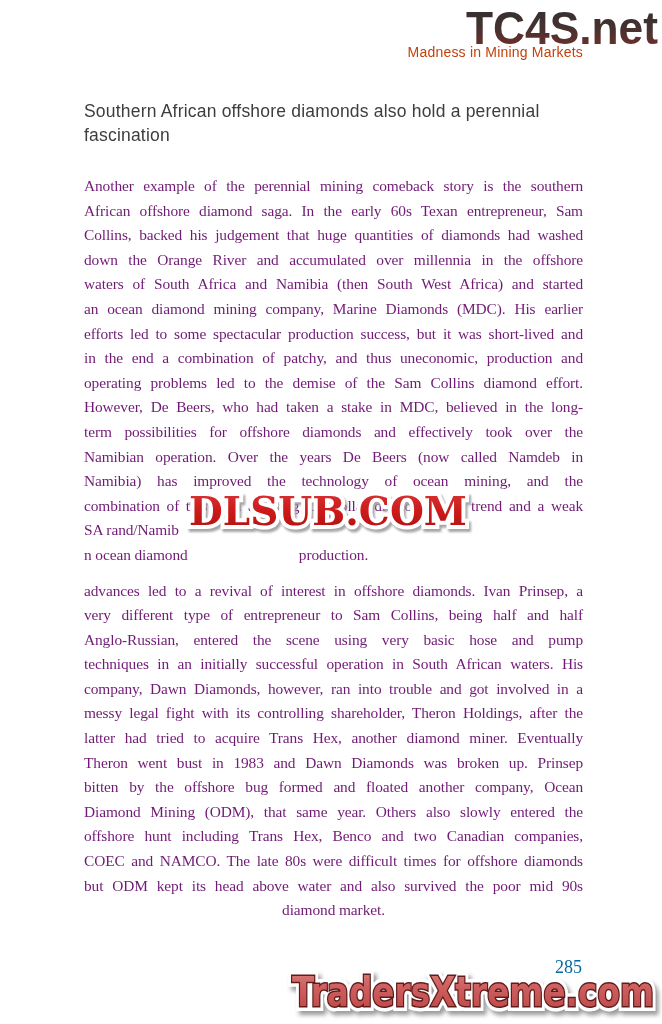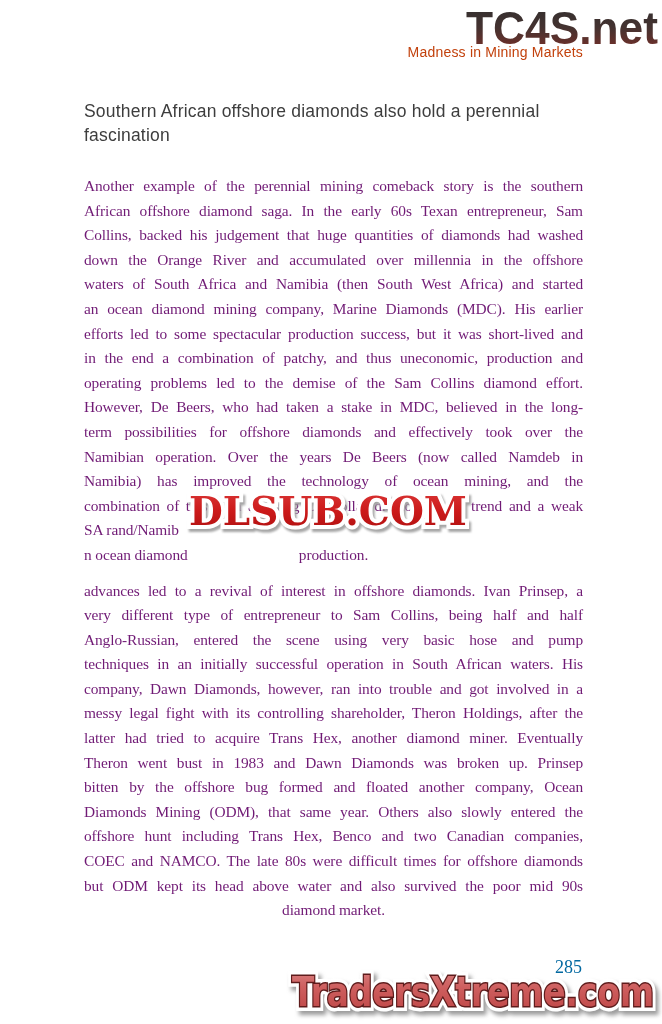--- a/index.html
+++ b/index.html
@@ -130,21 +130,21 @@
       <div>
           <div class="tline">advances led to a revival of interest in offshore diamonds. Ivan Prinsep, a</div>
           <div class="tline">very different type of entrepreneur to Sam Collins, being half and half</div>
           <div class="tline">Anglo-Russian, entered the scene using very basic hose and pump</div>
           <div class="tline">techniques in an initially successful operation in South African waters. His</div>
           <div class="tline">company, Dawn Diamonds, however, ran into trouble and got involved in a</div>
           <div class="tline">messy legal fight with its controlling shareholder, Theron Holdings, after the</div>
           <div class="tline">latter had tried to acquire Trans Hex, another diamond miner. Eventually</div>
           <div class="tline">Theron went bust in 1983 and Dawn Diamonds was broken up. Prinsep</div>
           <div class="tline">bitten by the offshore bug formed and floated another company, Ocean</div>
-          <div class="tline">Diamonds Mining (ODM), that same year. Others also slowly entered the</div>
+          <div class="tline">Diamond Mining (ODM), that same year. Others also slowly entered the</div>
           <div class="tline">offshore hunt including Trans Hex, Benco and two Canadian companies,</div>
           <div class="tline">COEC and NAMCO. The late 80s were difficult times for offshore diamonds</div>
           <div class="tline">but ODM kept its head above water and also survived the poor mid 90s</div>
         </div>
       <div class="tline last">diamond market.</div>
     </div>
 
   </main>
 
   <svg class="dlsub" width="300" height="54" viewBox="0 0 300 54">

